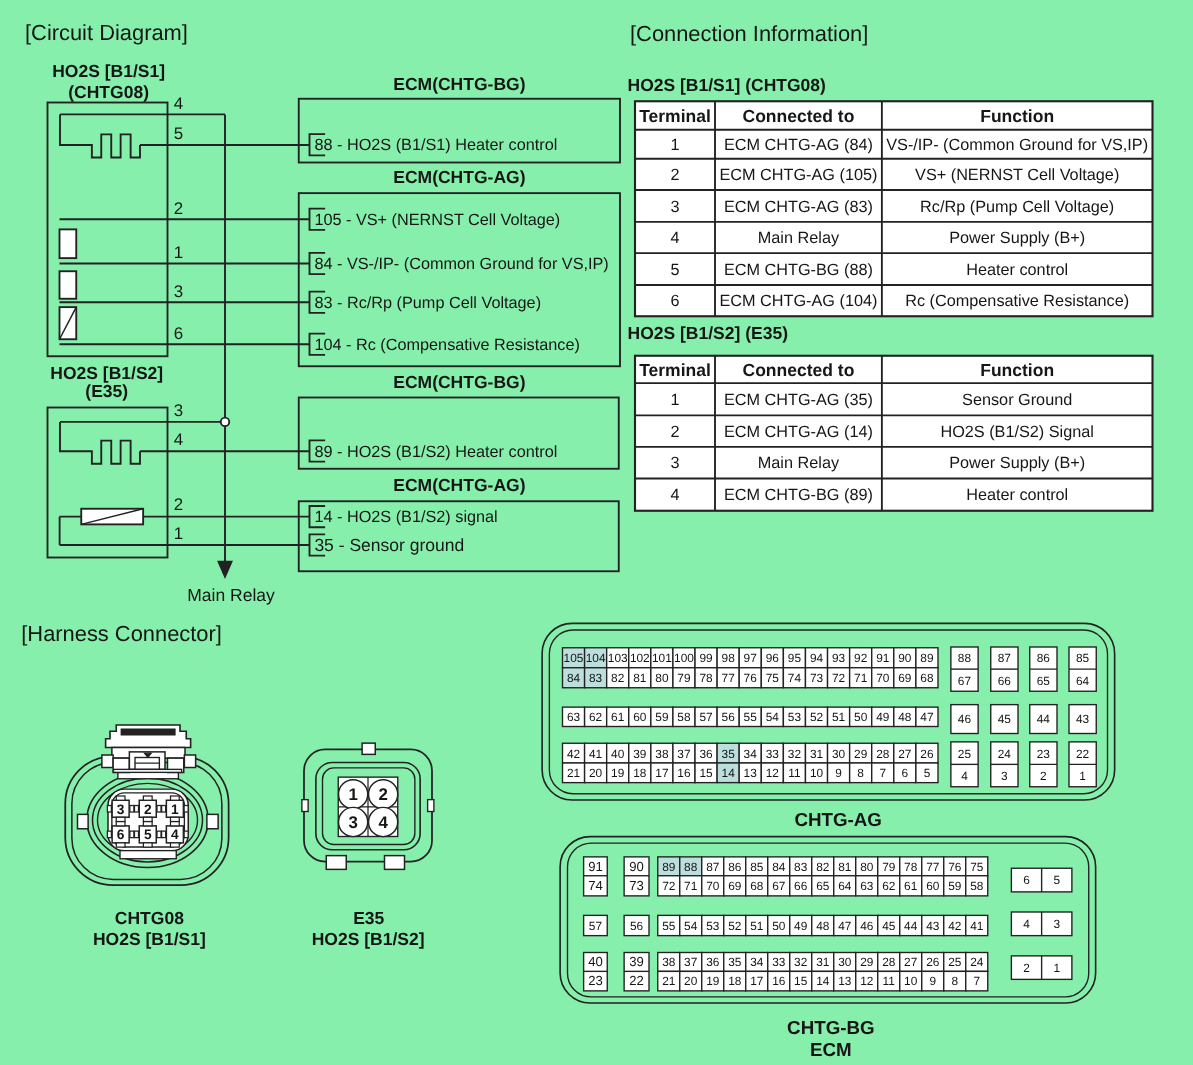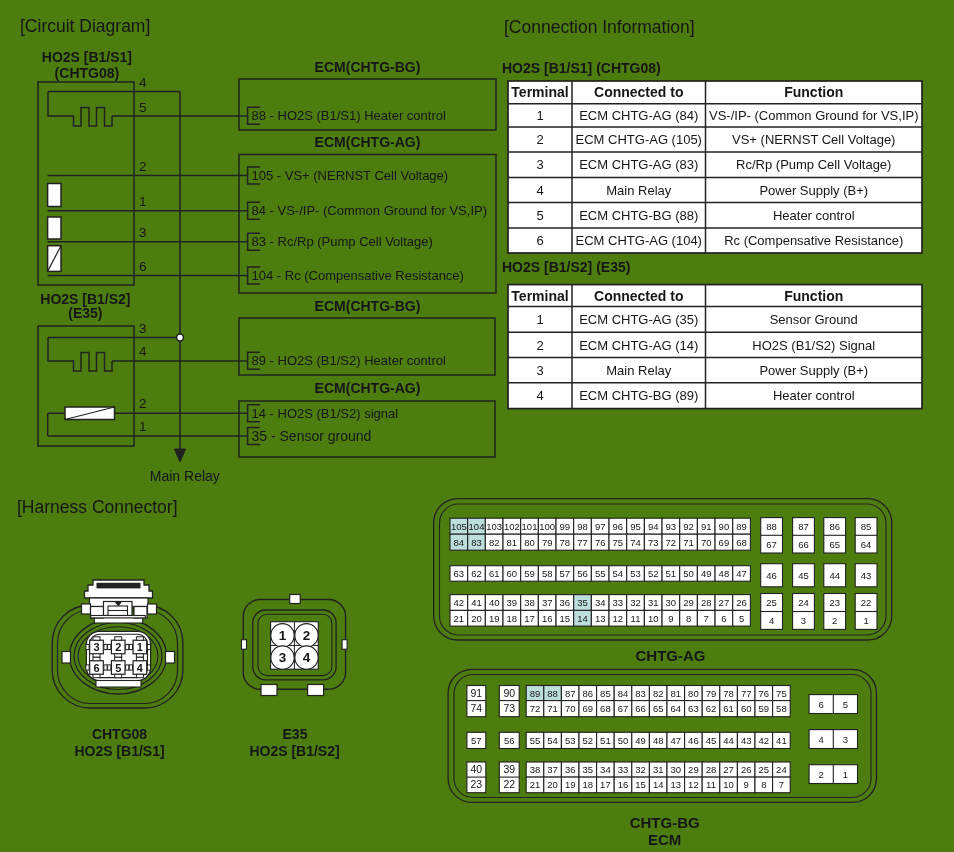--- a/index.html
+++ b/index.html
@@ -1,15 +1,15 @@
 <!DOCTYPE html>
 <html><head><meta charset="utf-8"><title>Circuit Diagram</title>
 <style>
 html,body{margin:0;padding:0;background:#fff;}
-#page{position:relative;width:954px;height:852px;overflow:hidden;background:#4d7c0f;
+#page{position:relative;width:954px;height:852px;overflow:hidden;background:#86efac;
 font-family:"Liberation Sans",sans-serif;text-align:right;}
 svg{position:absolute;top:0;left:0;will-change:opacity;}
 </style></head>
 <body>
 <div id="page">
     <svg width="954" height="852" viewBox="0 0 954 852" font-family="Liberation Sans, sans-serif">
       <text x="20" y="32" font-size="17.5" font-weight="normal" text-anchor="start" fill="#161616">[Circuit Diagram]</text>
       <text x="504" y="33" font-size="17.5" font-weight="normal" text-anchor="start" fill="#161616">[Connection Information]</text>
       <text x="17" y="512.5" font-size="17.5" font-weight="normal" text-anchor="start" fill="#161616">[Harness Connector]</text>
       <text x="86.9" y="61.5" font-size="14" font-weight="bold" text-anchor="middle" fill="#161616">HO2S [B1/S1]</text>

